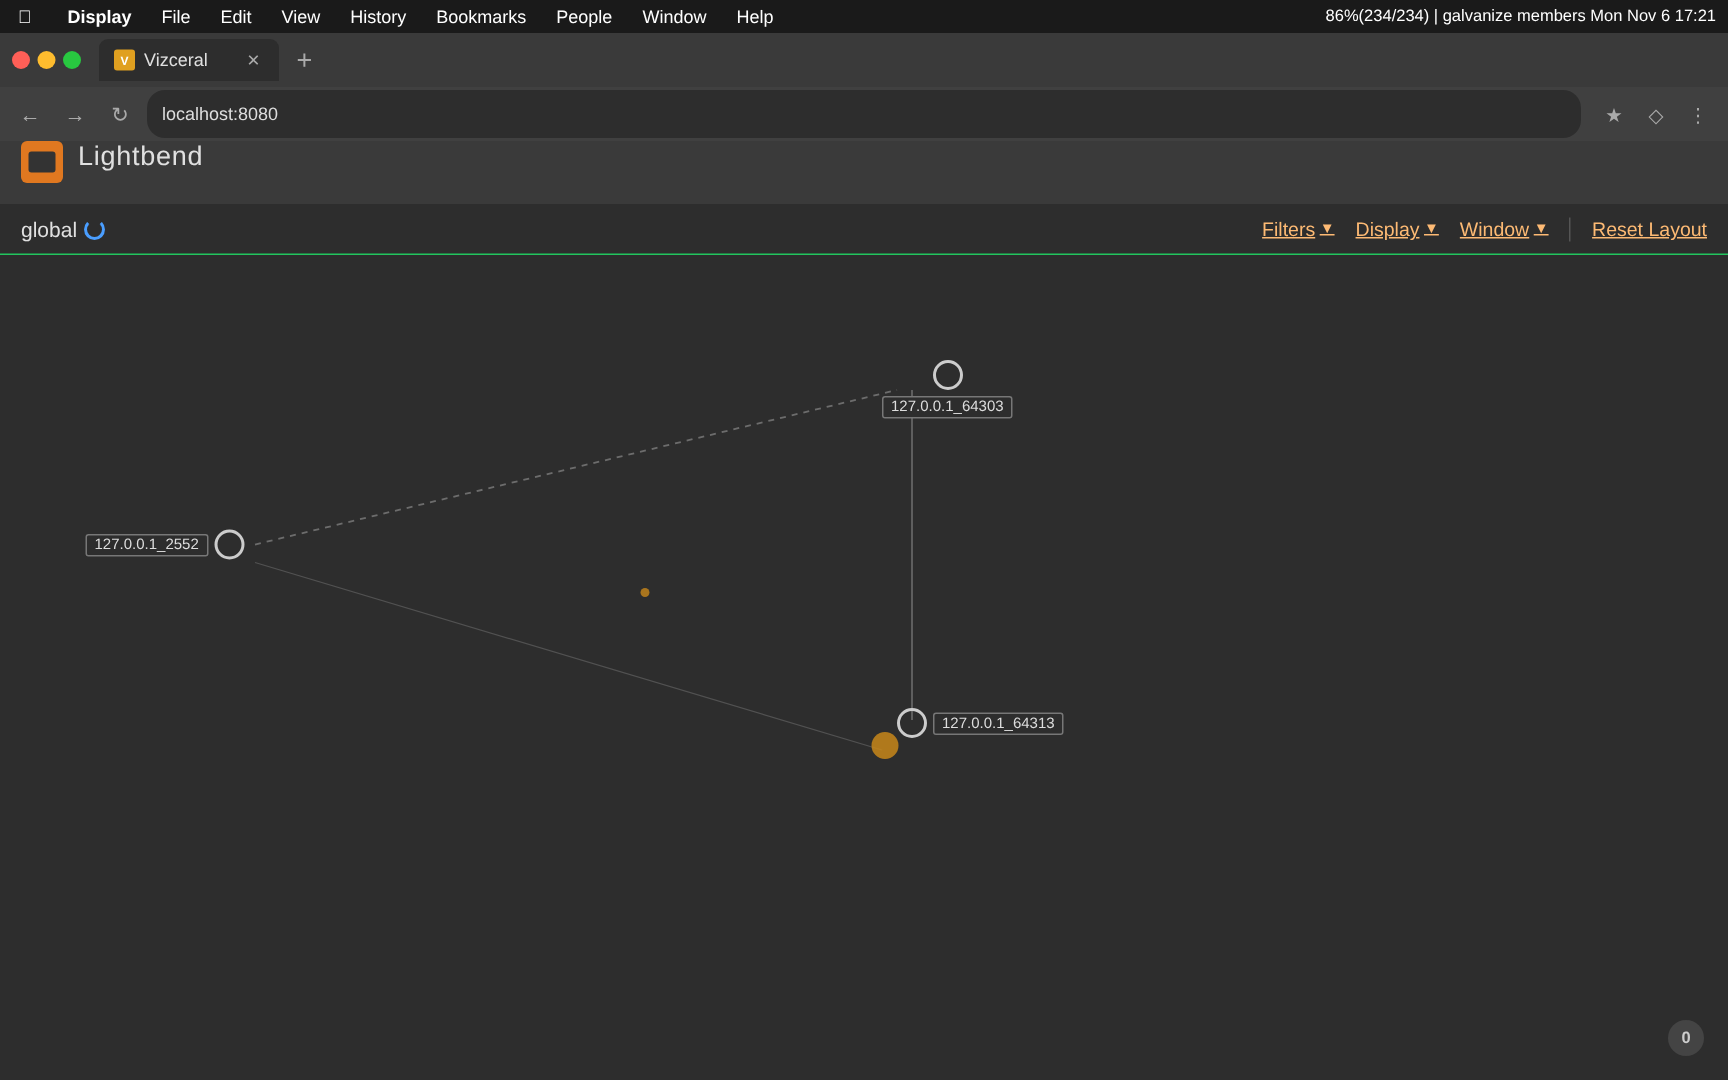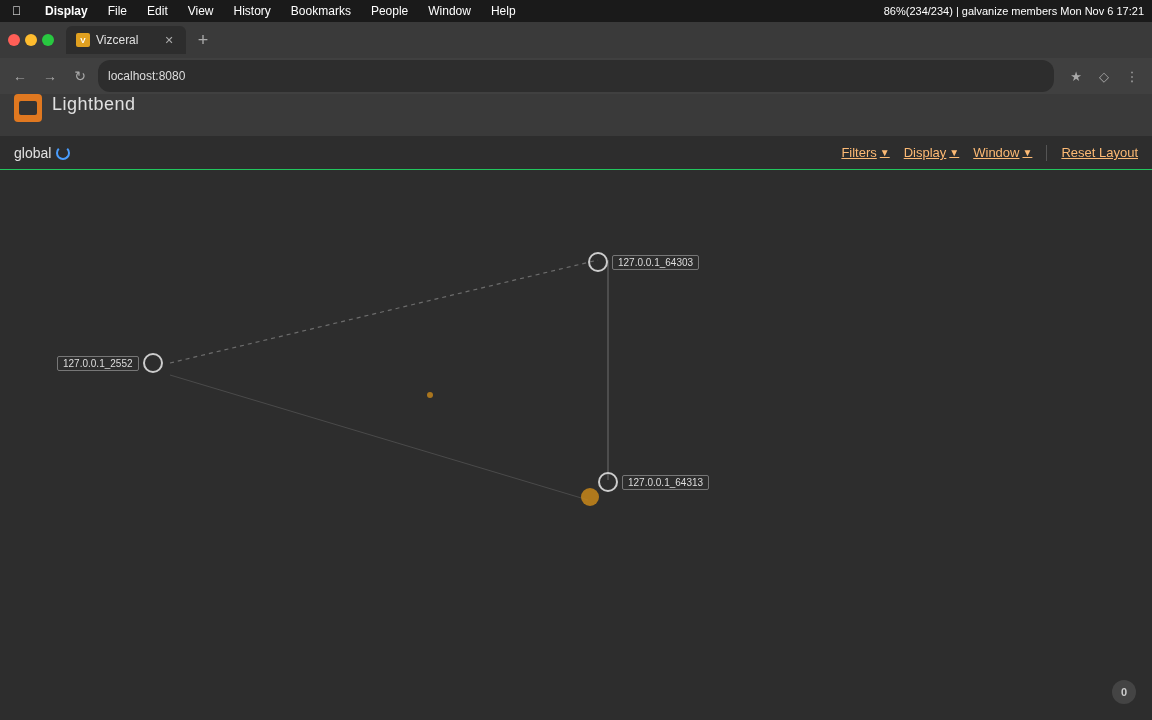--- a/index.html
+++ b/index.html
@@ -341,21 +341,21 @@
 
     <line x1="170" y1="193" x2="598" y2="90" stroke="#888" stroke-width="1.2" stroke-dasharray="4,4" opacity="0.7"></line>
 
     <line x1="608" y1="90" x2="608" y2="310" stroke="#888" stroke-width="1.2" opacity="0.6"></line>
 
     <line x1="170" y1="205" x2="588" y2="330" stroke="#888" stroke-width="0.8" opacity="0.4"></line>
 
     <circle cx="430" cy="225" r="3" fill="#c8871a" opacity="0.8"></circle>
   </svg>
 
-  <div class="node" style="left: 588px; top: 82px;">
+  <div class="node" style="left: 588px; top: 70px; flex-direction: column;">
     <div class="node-circle"></div>
     <div class="node-label">127.0.0.1_64303</div>
   </div>
 
   <div class="node" style="left: 57px; top: 183px;">
     <div class="node-label">127.0.0.1_2552</div>
     <div class="node-circle"></div>
   </div>
 
   <div class="node" style="left: 578px; top: 302px; margin-left: 20px;">

